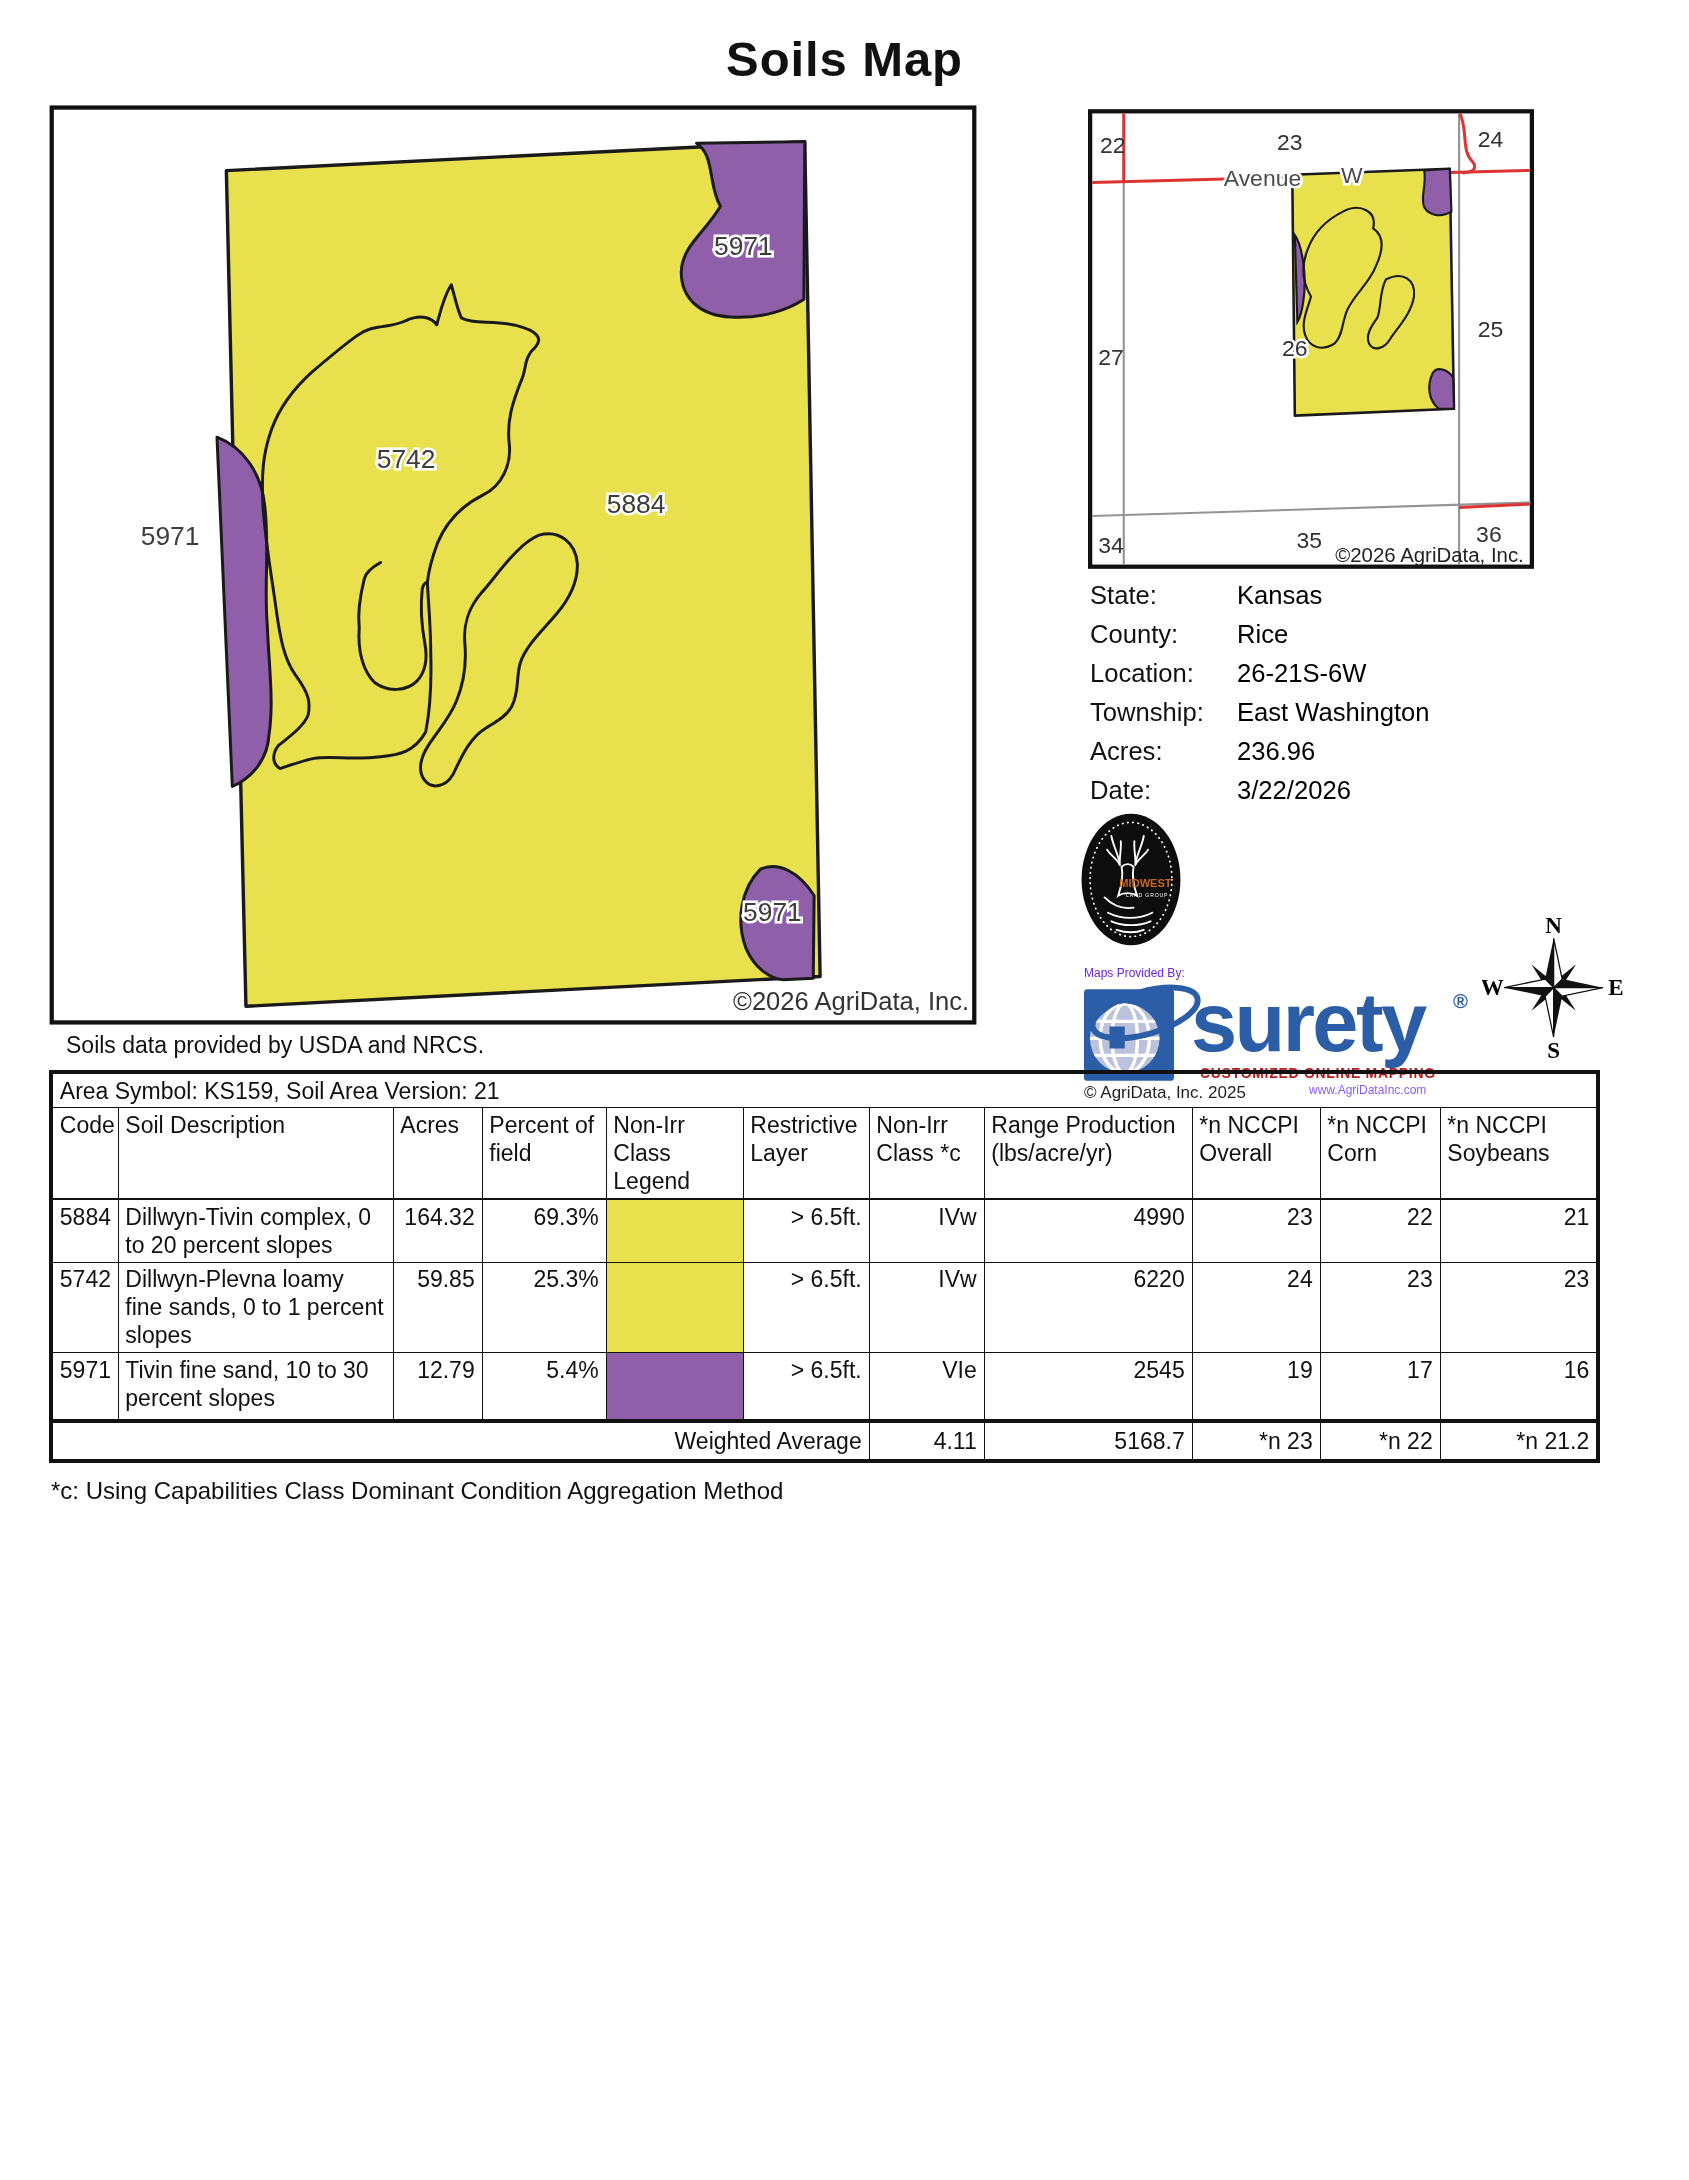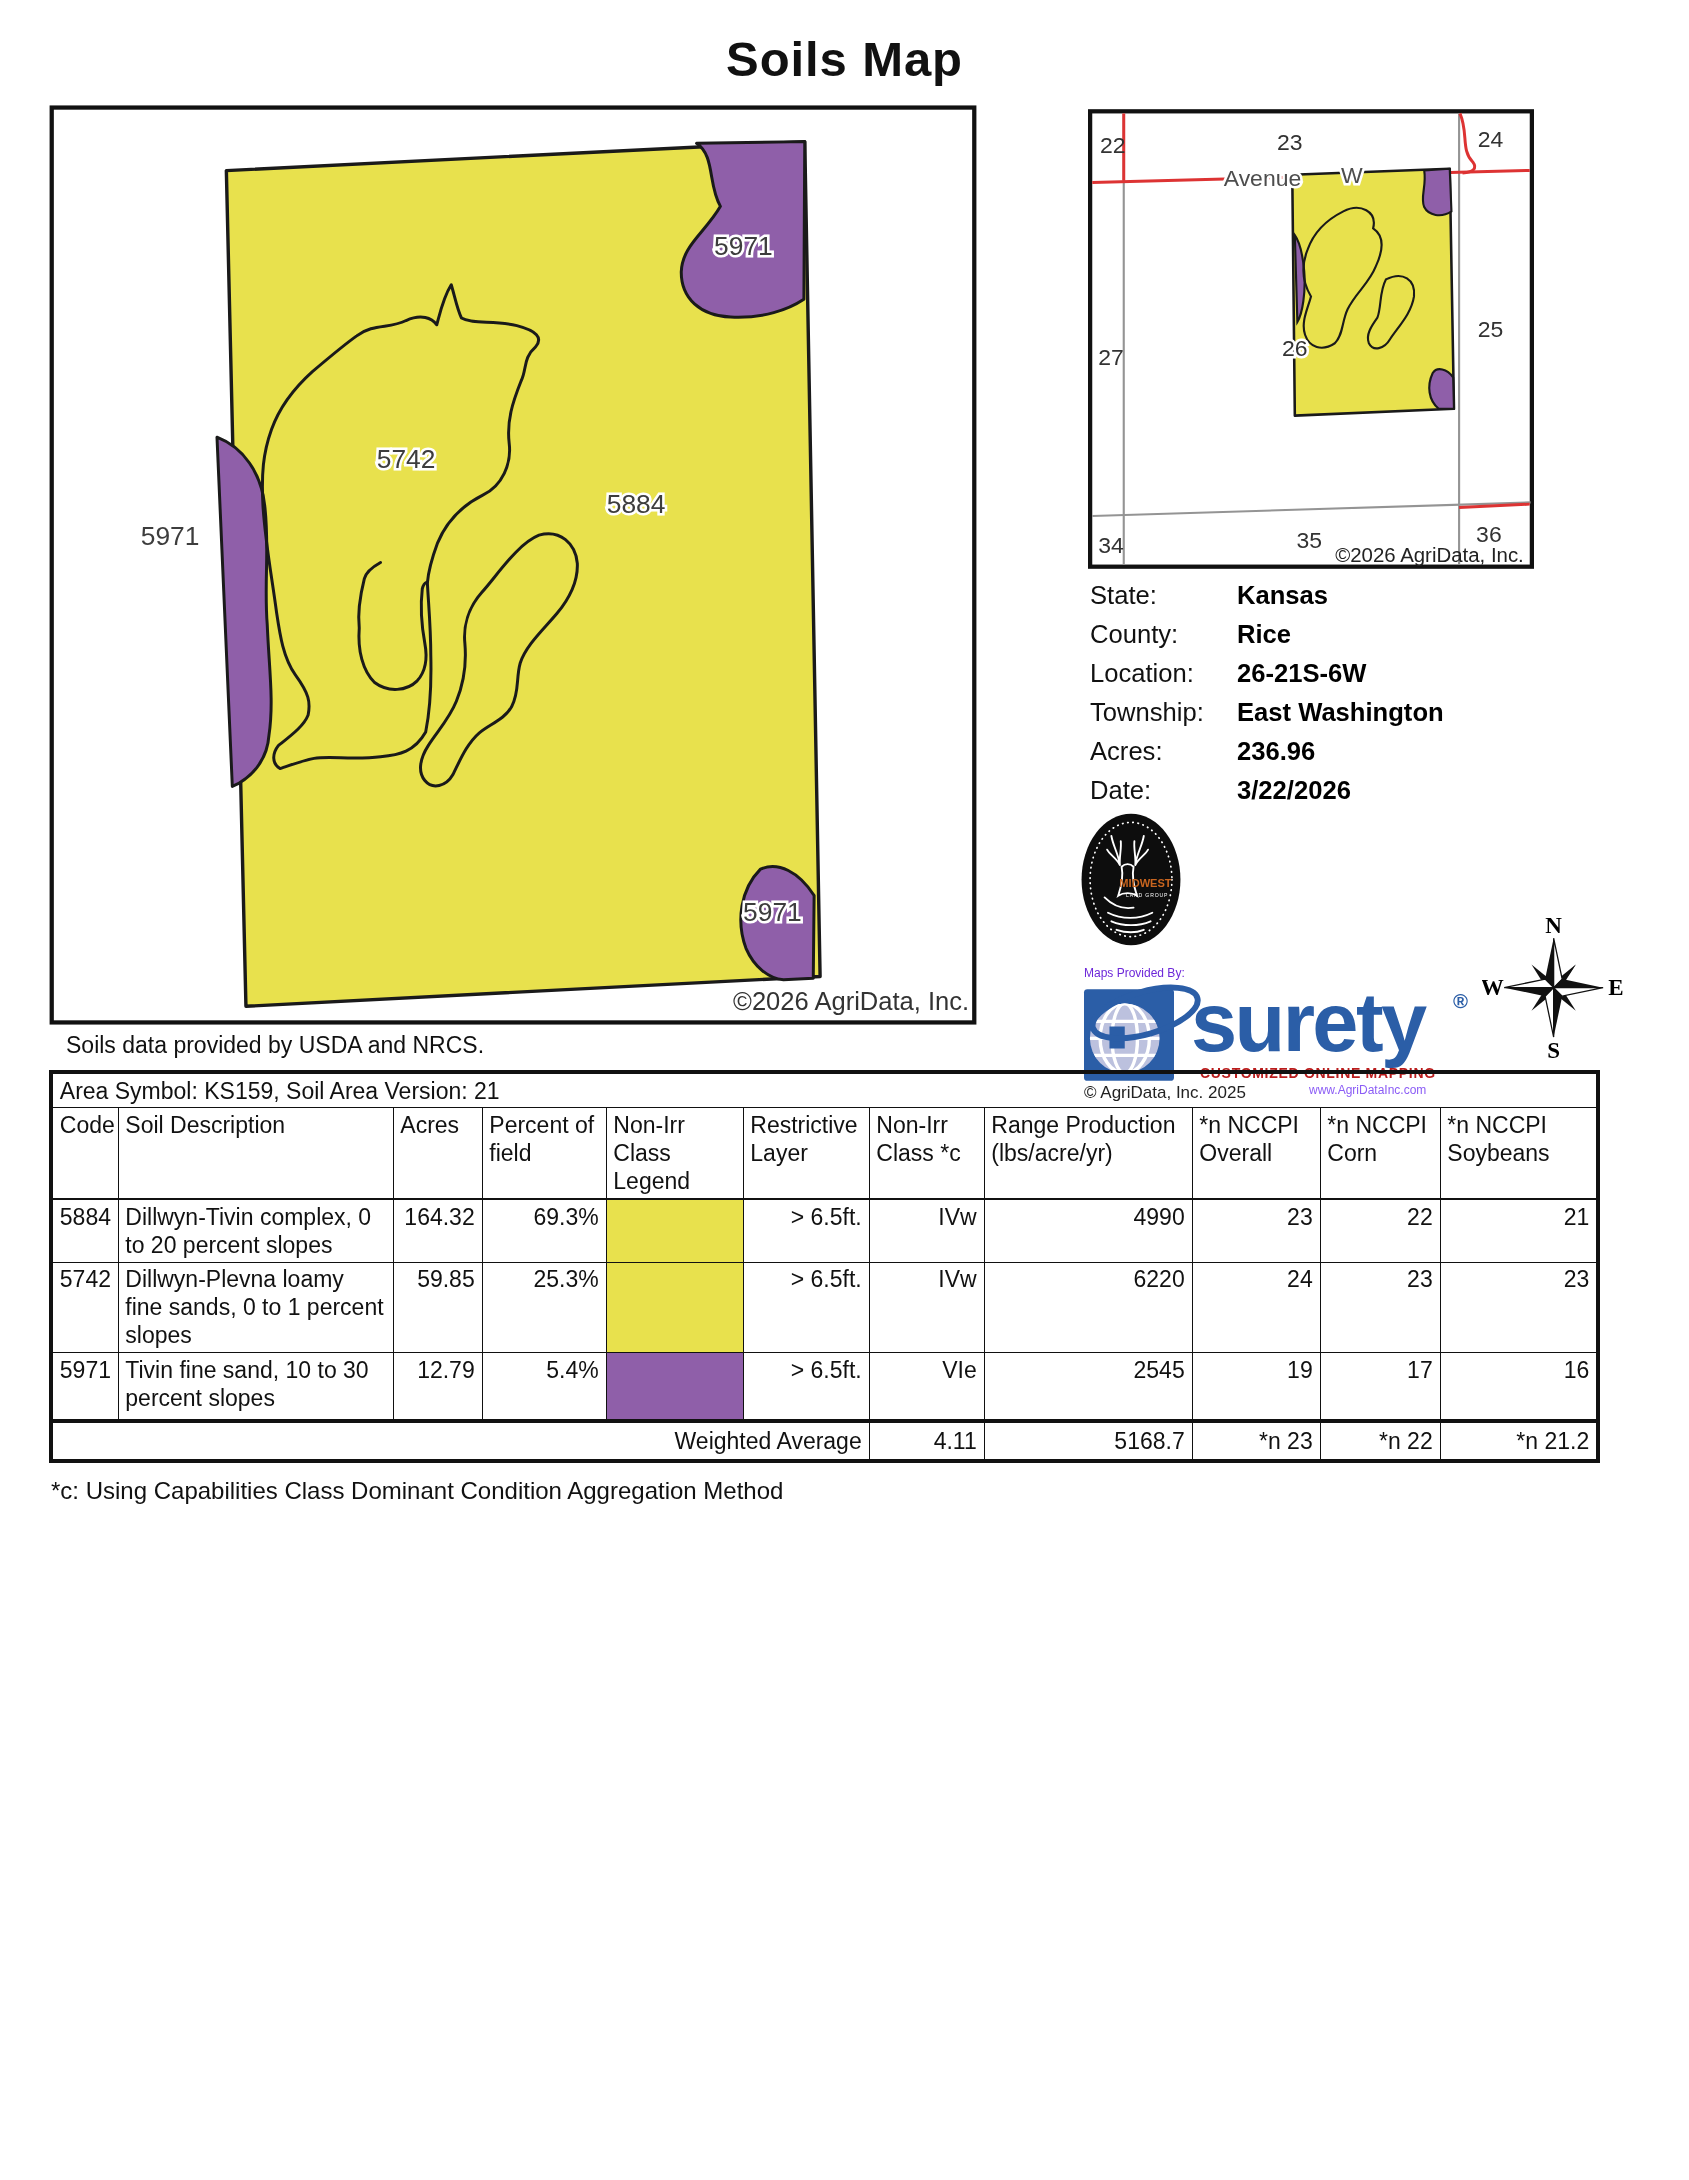--- a/index.html
+++ b/index.html
@@ -13,21 +13,21 @@
   .map-label{font-size:31px;fill:#3d3d3d;paint-order:stroke;stroke:#ffffff;stroke-width:6px;font-weight:500;}
   .map-copy{font-size:30px;fill:#333;}
   .sec-num{font-size:27px;fill:#333;}
   .halo{paint-order:stroke;stroke:#ffffff;stroke-width:6px;}
   .ave{font-size:27px;fill:#4d4d4d;font-weight:500;}
   .mini-copy{font-size:24px;fill:#222;}
   
   #info{top:581px;left:1090px;width:477px;}
   .info-row{display:flex;height:39px;align-items:flex-start;}
   .info-label{width:147px;font-size:25.6px;color:#111;}
-  .info-value{font-size:25.6px;font-weight:bold;color:#000;}
+  .info-value{font-size:25.6px;font-weight:normal;color:#000;}
   
   #maps-provided{top:966px;left:1084px;font-size:12px;color:#6d28d9;}
   #surety-word{top:981px;left:1191px;font-size:83px;font-weight:bold;color:#2b5ea7;letter-spacing:-2.6px;line-height:1;}
   #surety-reg{top:990px;left:1453px;font-size:20.4px;color:#2b5ea7;font-weight:bold;}
   #surety-tag{top:1065px;left:1200px;font-size:14px;font-weight:bold;color:#b91c1c;letter-spacing:0.7px;}
   #agri-copy{top:1083px;left:1084px;font-size:17px;color:#222;}
   #agri-web{top:1083px;left:1309px;font-size:12px;color:#8b5cf6;}
   
   .compass-letter{font-family:"Liberation Serif", serif;font-weight:bold;font-size:27px;fill:#000;}
   

